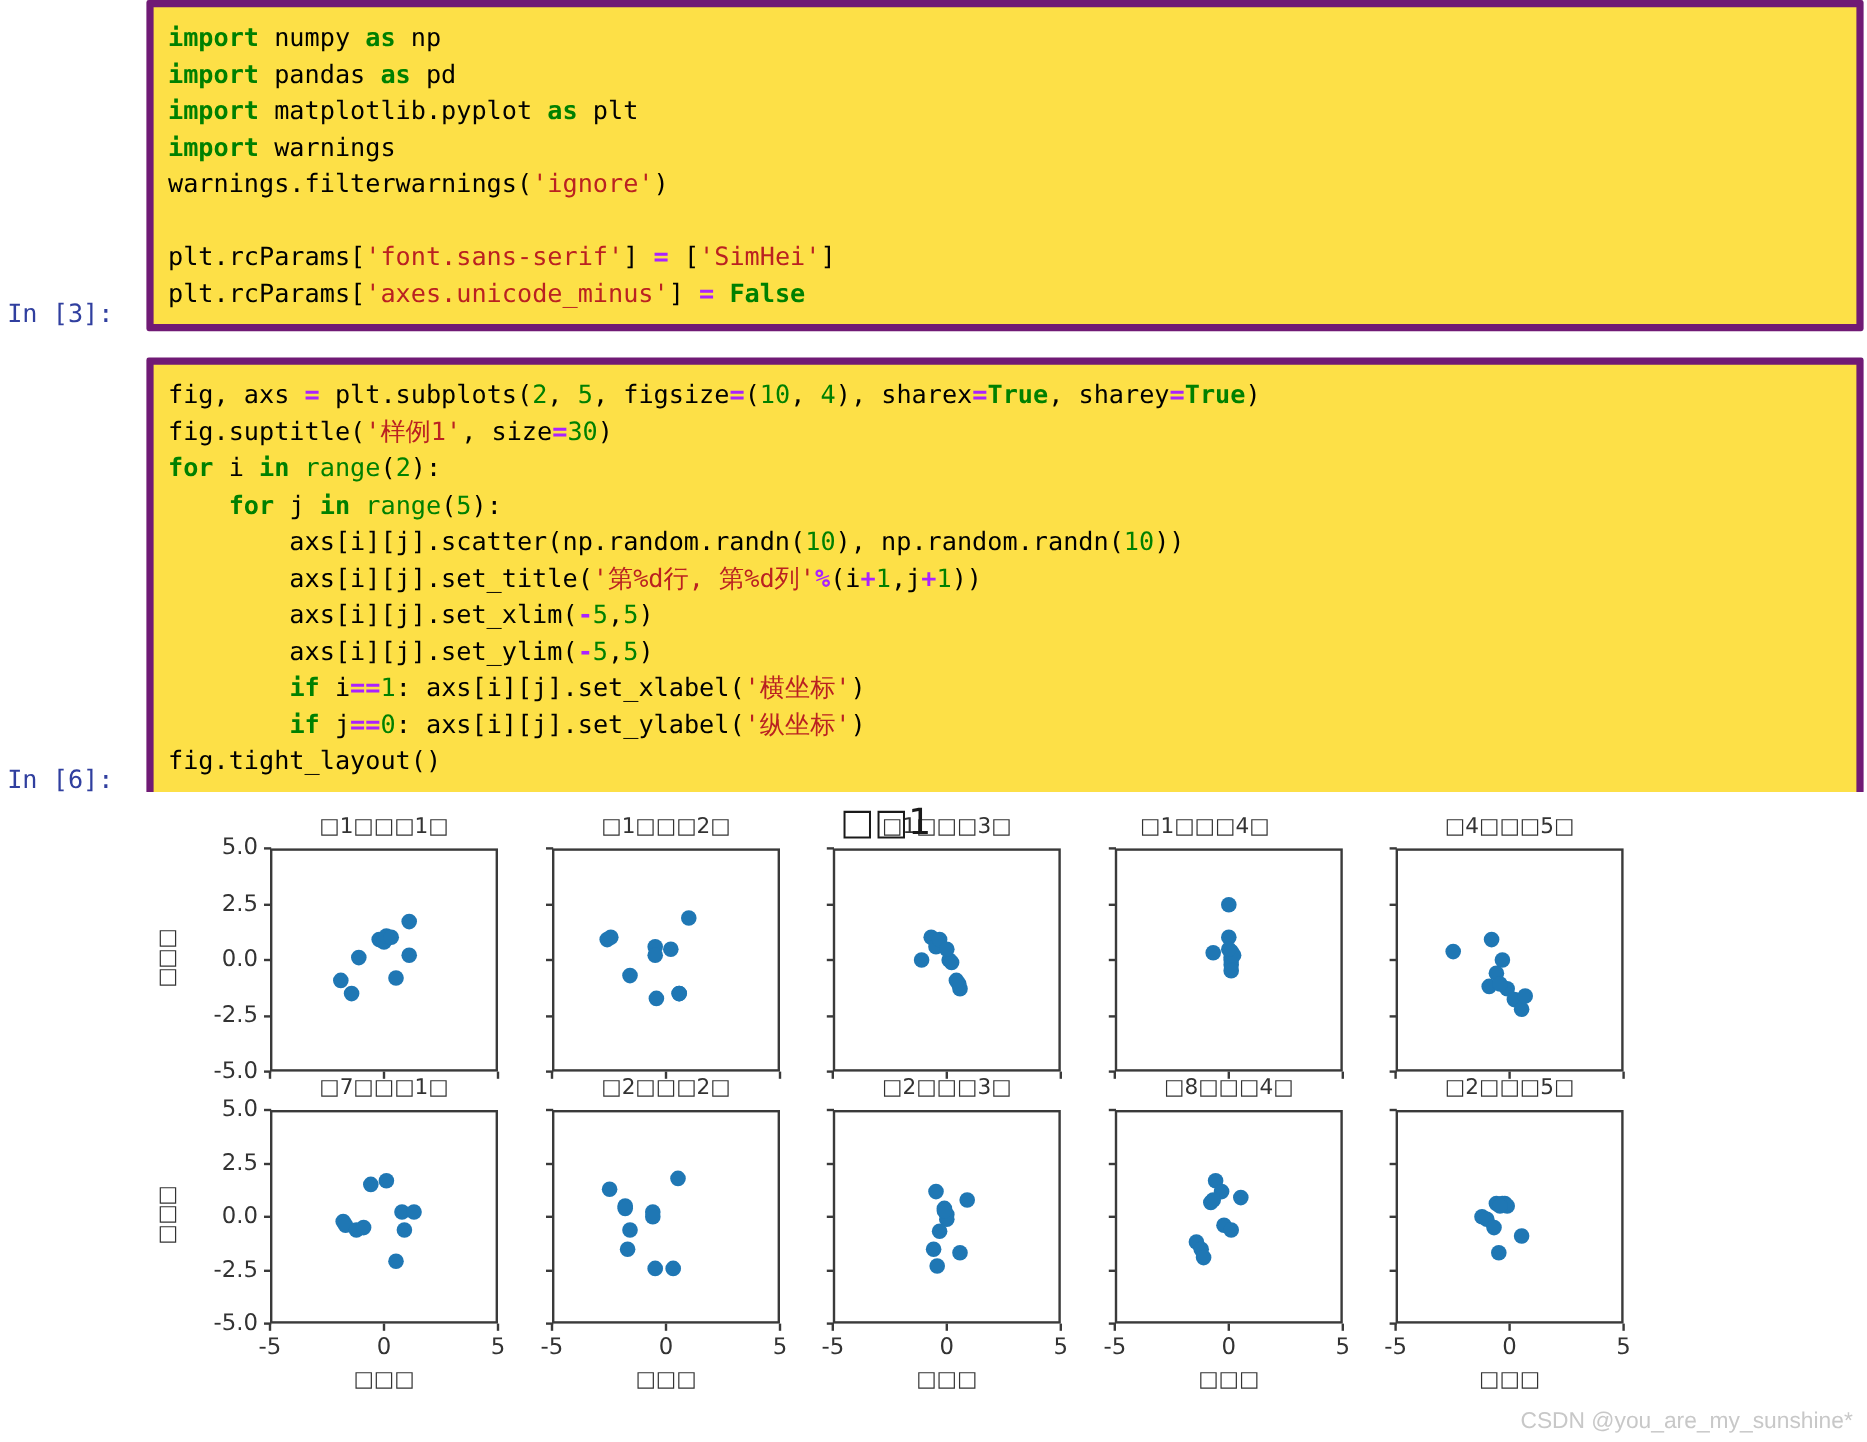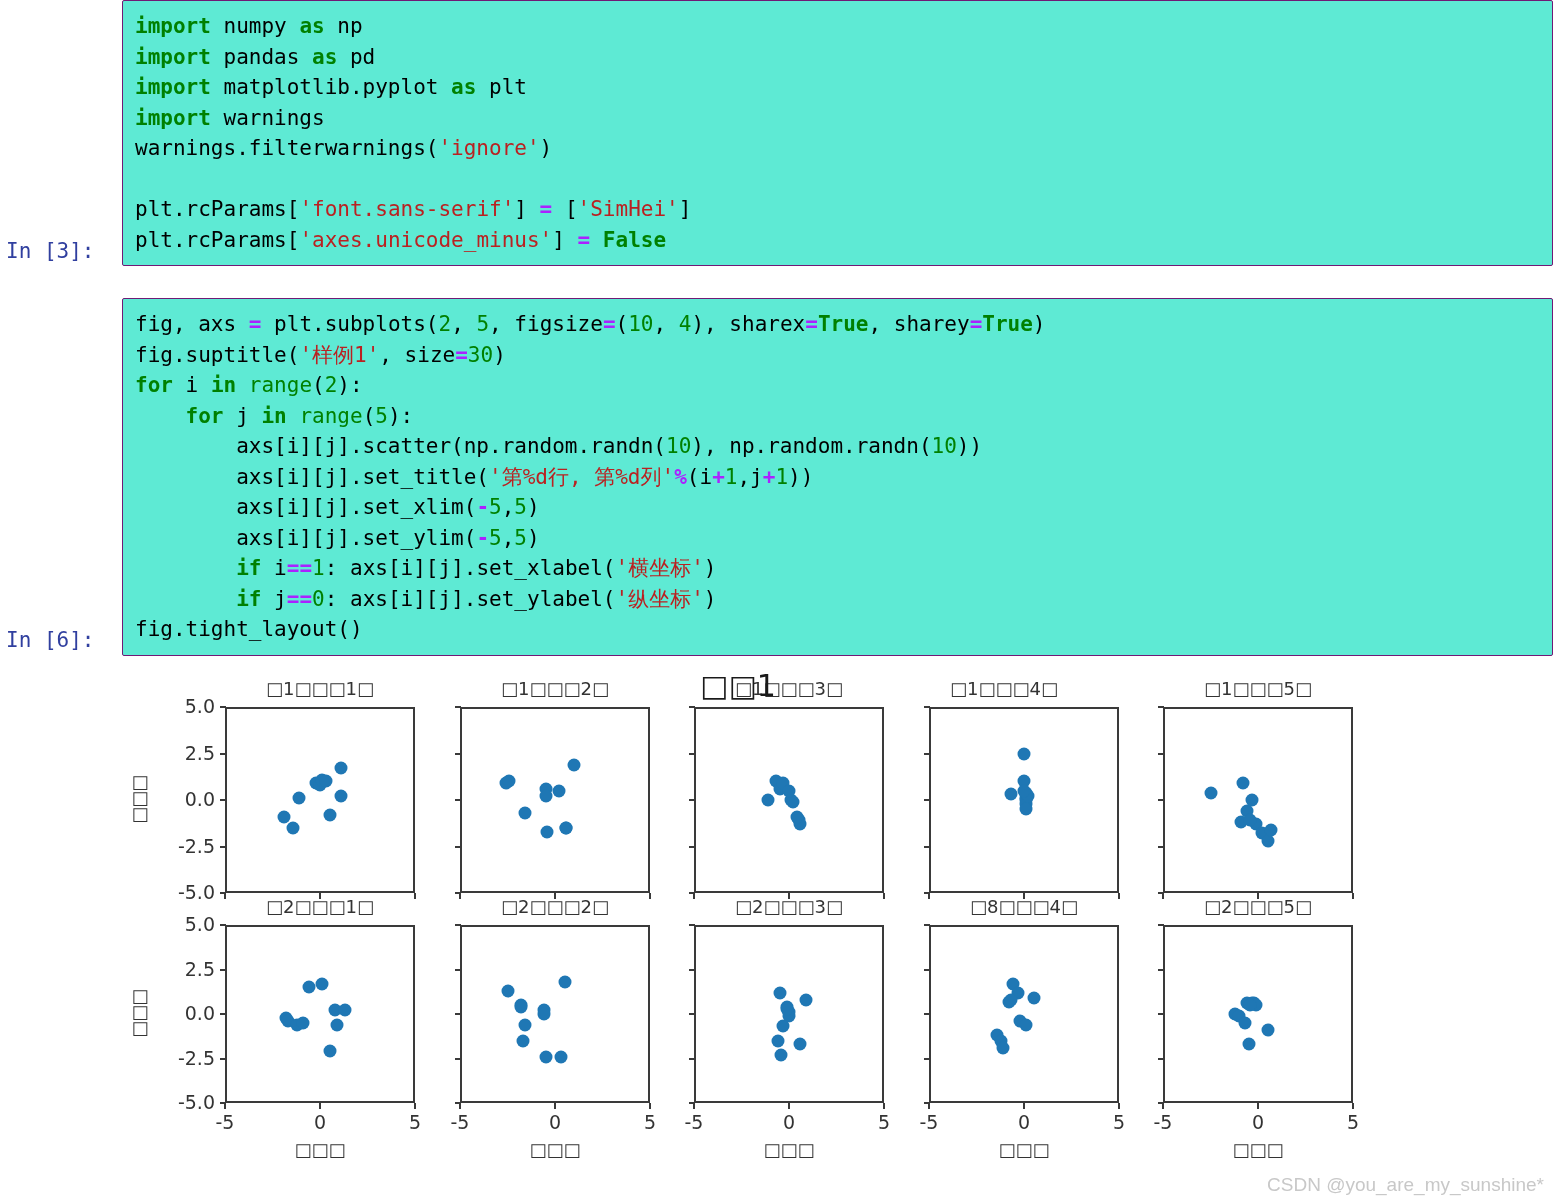--- a/index.html
+++ b/index.html
@@ -23,22 +23,22 @@
     line-height: 30.5px;
     width: 122px;
     text-align: left;
     padding-left: 6px;
     padding-top: 16px;
     white-space: pre;
     box-sizing: border-box;
     letter-spacing: 0px;
   }
   .code-box {
-    background: #5eead4;
-    border: 1px solid #701a75;
+    background: #fde047;
+    border: 6px solid #701a75;
     border-radius: 2px;
     padding: 10px 0 10px 12px;
     box-sizing: border-box;
     flex: 1 1 auto;
     margin-right: 3px;
   }
   pre.code {
     margin: 0;
     font-family: "DejaVu Sans Mono", monospace;
     font-size: 21px;
@@ -268,21 +268,21 @@
           <div class="dot" style="left: 95px; top: 104.4px; background: rgb(31, 119, 180);"></div>
           <div class="dot" style="left: 96.9px; top: 115.56px; background: rgb(31, 119, 180);"></div>
           <div class="dot" style="left: 96.9px; top: 121.14px; background: rgb(31, 119, 180);"></div>
           <div class="dot" style="left: 96.9px; top: 123px; background: rgb(31, 119, 180);"></div>
           <div class="dot" style="left: 96.9px; top: 126.72px; background: rgb(31, 119, 180);"></div>
           <div class="dot" style="left: 98.8px; top: 119.28px; background: rgb(31, 119, 180);"></div>
           <div class="dot" style="left: 95px; top: 113.7px; background: rgb(31, 119, 180);"></div>
           <div class="dot" style="left: 96.9px; top: 132.3px; background: rgb(31, 119, 180);"></div>
         </div>
         <div class="subplot" style="left: 1163px; top: 17px; width: 190px; height: 266px;">
-          <div class="sp-title" style="top: 2px;">□1□□□5□</div>
+          <div class="sp-title" style="top: 2px;">□4□□□5□</div>
           <div class="axes-frame" style="left: 0px; top: 30px; width: 190px; height: 186px;"></div>
           <div class="tick-mark" style="left: -5px; top: 215px; width: 6px; height: 2px;"></div>
           <div class="tick-mark" style="left: -5px; top: 168.5px; width: 6px; height: 2px;"></div>
           <div class="tick-mark" style="left: -5px; top: 122px; width: 6px; height: 2px;"></div>
           <div class="tick-mark" style="left: -5px; top: 75.5px; width: 6px; height: 2px;"></div>
           <div class="tick-mark" style="left: -5px; top: 29px; width: 6px; height: 2px;"></div>
           <div class="tick-mark" style="left: -1px; top: 216px; width: 2px; height: 6px;"></div>
           <div class="tick-mark" style="left: 94px; top: 216px; width: 2px; height: 6px;"></div>
           <div class="tick-mark" style="left: 189px; top: 216px; width: 2px; height: 6px;"></div>
           <div class="dot" style="left: 47.5px; top: 115.56px; background: rgb(31, 119, 180);"></div>
@@ -290,21 +290,21 @@
           <div class="dot" style="left: 83.6px; top: 134.16px; background: rgb(31, 119, 180);"></div>
           <div class="dot" style="left: 89.3px; top: 123px; background: rgb(31, 119, 180);"></div>
           <div class="dot" style="left: 77.9px; top: 145.32px; background: rgb(31, 119, 180);"></div>
           <div class="dot" style="left: 93.1px; top: 147.18px; background: rgb(31, 119, 180);"></div>
           <div class="dot" style="left: 98.8px; top: 156.48px; background: rgb(31, 119, 180);"></div>
           <div class="dot" style="left: 104.5px; top: 163.92px; background: rgb(31, 119, 180);"></div>
           <div class="dot" style="left: 108.3px; top: 152.76px; background: rgb(31, 119, 180);"></div>
           <div class="dot" style="left: 87.4px; top: 143.46px; background: rgb(31, 119, 180);"></div>
         </div>
         <div class="subplot" style="left: 225px; top: 235px; width: 190px; height: 258px;">
-          <div class="sp-title" style="top: 2px;">□2□□□1□</div>
+          <div class="sp-title" style="top: 2px;">□7□□□1□</div>
           <div class="axes-frame" style="left: 0px; top: 30px; width: 190px; height: 178px;"></div>
           <div class="tick-mark" style="left: -5px; top: 207px; width: 6px; height: 2px;"></div>
           <div class="tick-mark" style="left: -5px; top: 162.5px; width: 6px; height: 2px;"></div>
           <div class="tick-mark" style="left: -5px; top: 118px; width: 6px; height: 2px;"></div>
           <div class="tick-mark" style="left: -5px; top: 73.5px; width: 6px; height: 2px;"></div>
           <div class="tick-mark" style="left: -5px; top: 29px; width: 6px; height: 2px;"></div>
           <div class="tick-mark" style="left: -1px; top: 208px; width: 2px; height: 6px;"></div>
           <div class="tick-mark" style="left: 94px; top: 208px; width: 2px; height: 6px;"></div>
           <div class="tick-mark" style="left: 189px; top: 208px; width: 2px; height: 6px;"></div>
           <div class="ytick-label" style="right: 200px; top: 198px; width: 70px;">-5.0</div>

